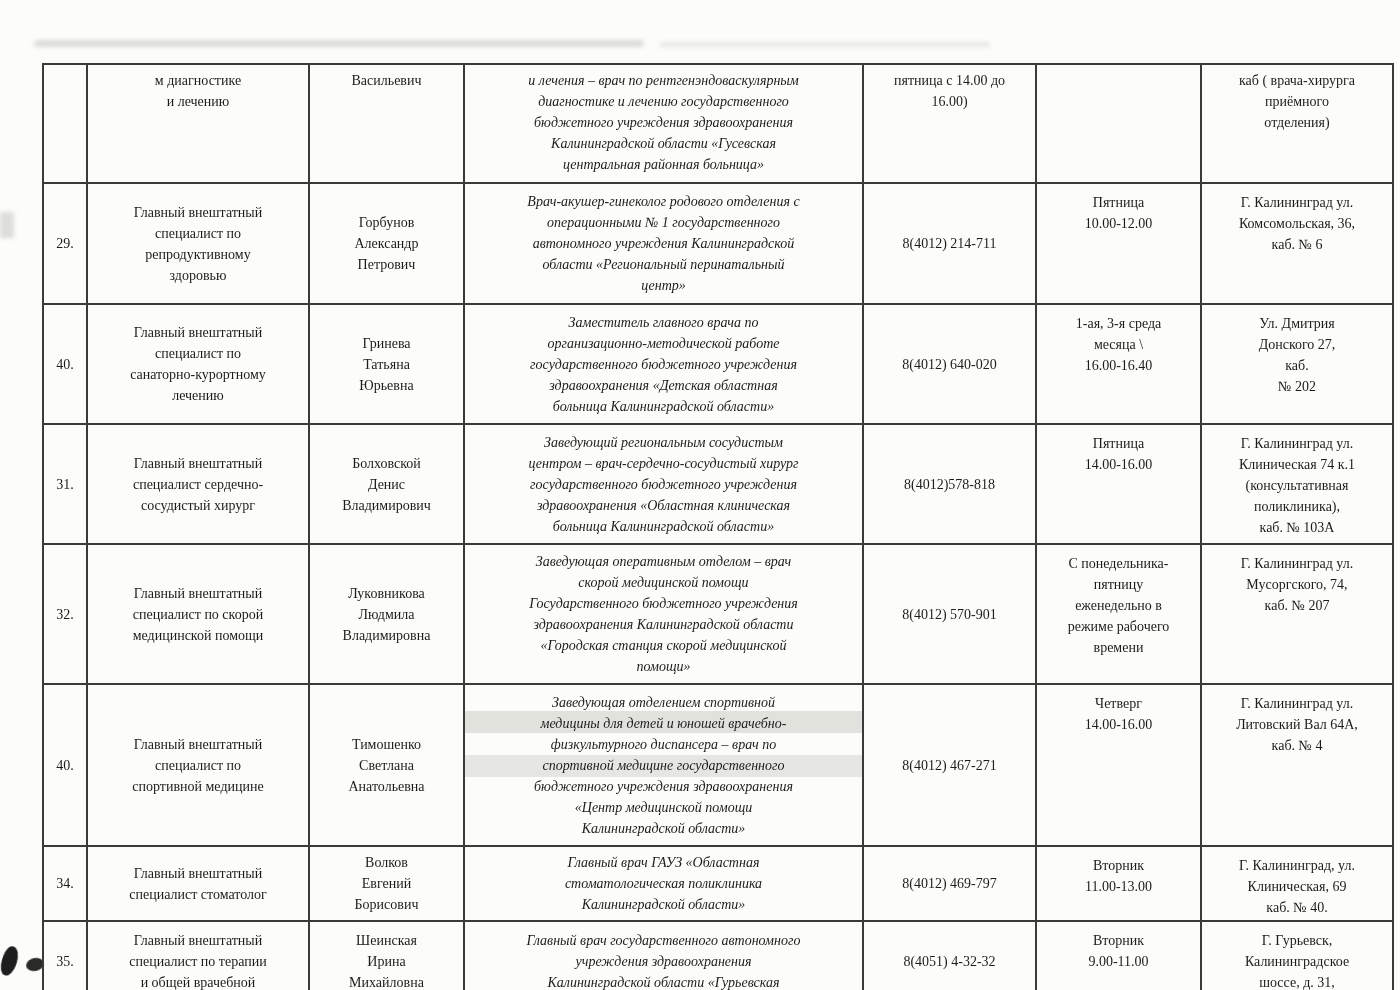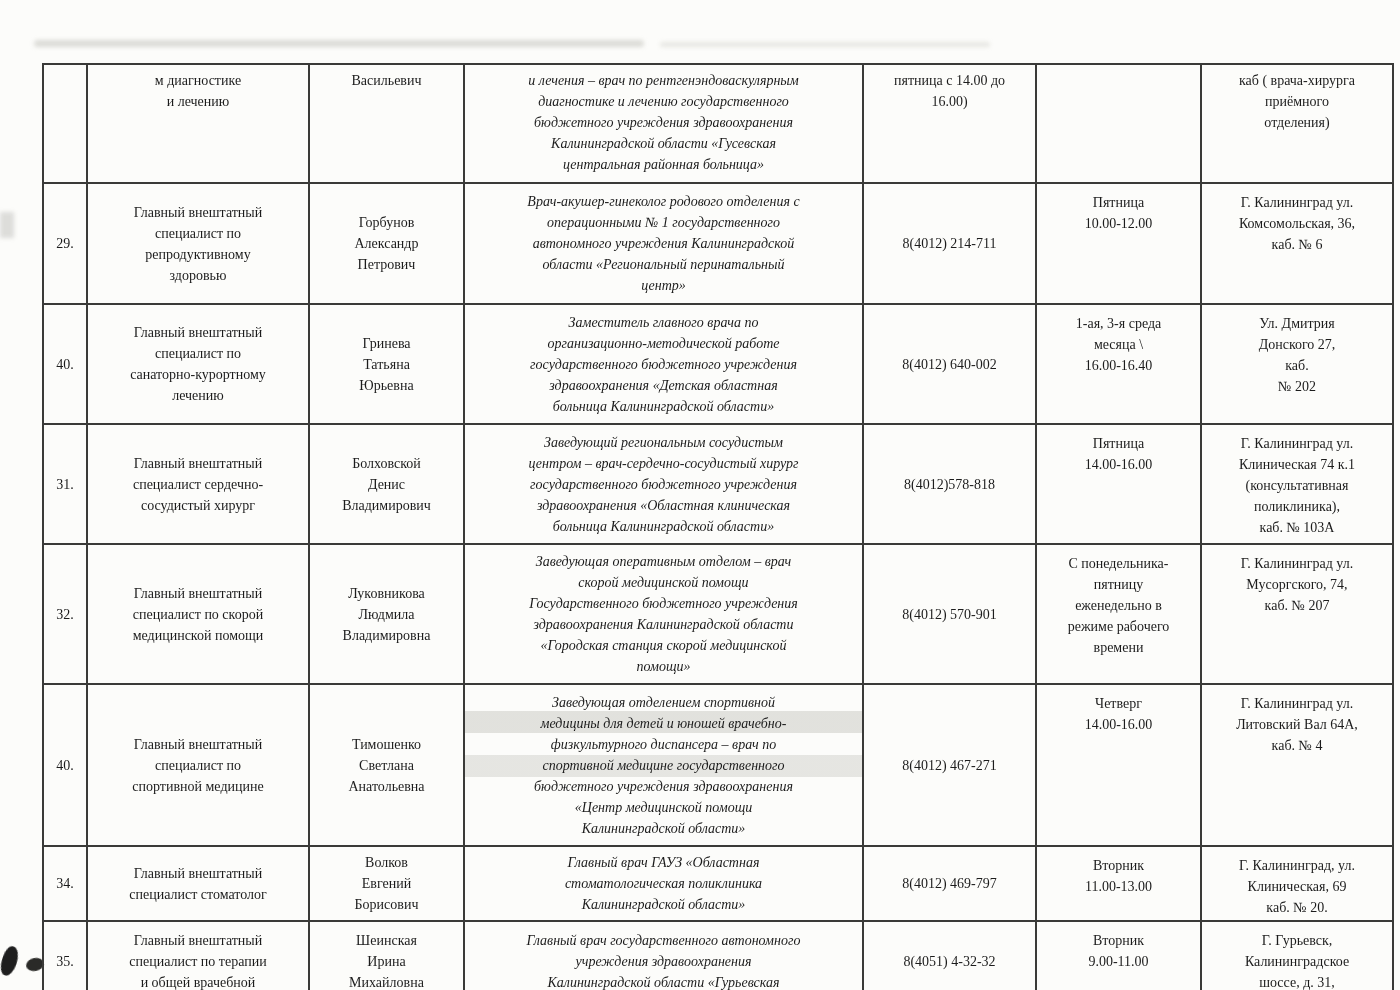--- a/index.html
+++ b/index.html
@@ -177,21 +177,21 @@
 санаторно-курортному
 лечению</td>
         <td class="col-name">Гринева
 Татьяна
 Юрьевна</td>
         <td class="col-org">Заместитель главного врача по
 организационно-методической работе
 государственного бюджетного учреждения
 здравоохранения «Детская областная
 больница Калининградской области»</td>
-        <td class="col-phone">8(4012) 640-002</td>
+        <td class="col-phone">8(4012) 640-020</td>
         <td class="col-sched">1-ая, 3-я среда
 месяца \
 16.00-16.40</td>
         <td class="col-addr">Ул. Дмитрия
 Донского 27,
 каб.
 № 202</td>
       </tr>
 
       <tr class="r3">
@@ -273,21 +273,21 @@
 Евгений
 Борисович</td>
         <td class="col-org">Главный врач ГАУЗ «Областная
 стоматологическая поликлиника
 Калининградской области»</td>
         <td class="col-phone">8(4012) 469-797</td>
         <td class="col-sched">Вторник
 11.00-13.00</td>
         <td class="col-addr">Г. Калининград, ул.
 Клиническая, 69
-каб. № 20.</td>
+каб. № 40.</td>
       </tr>
 
       <tr class="r7">
         <td class="col-num">35.</td>
         <td class="col-pos">Главный внештатный
 специалист по терапии
 и общей врачебной</td>
         <td class="col-name">Шеинская
 Ирина
 Михайловна</td>

